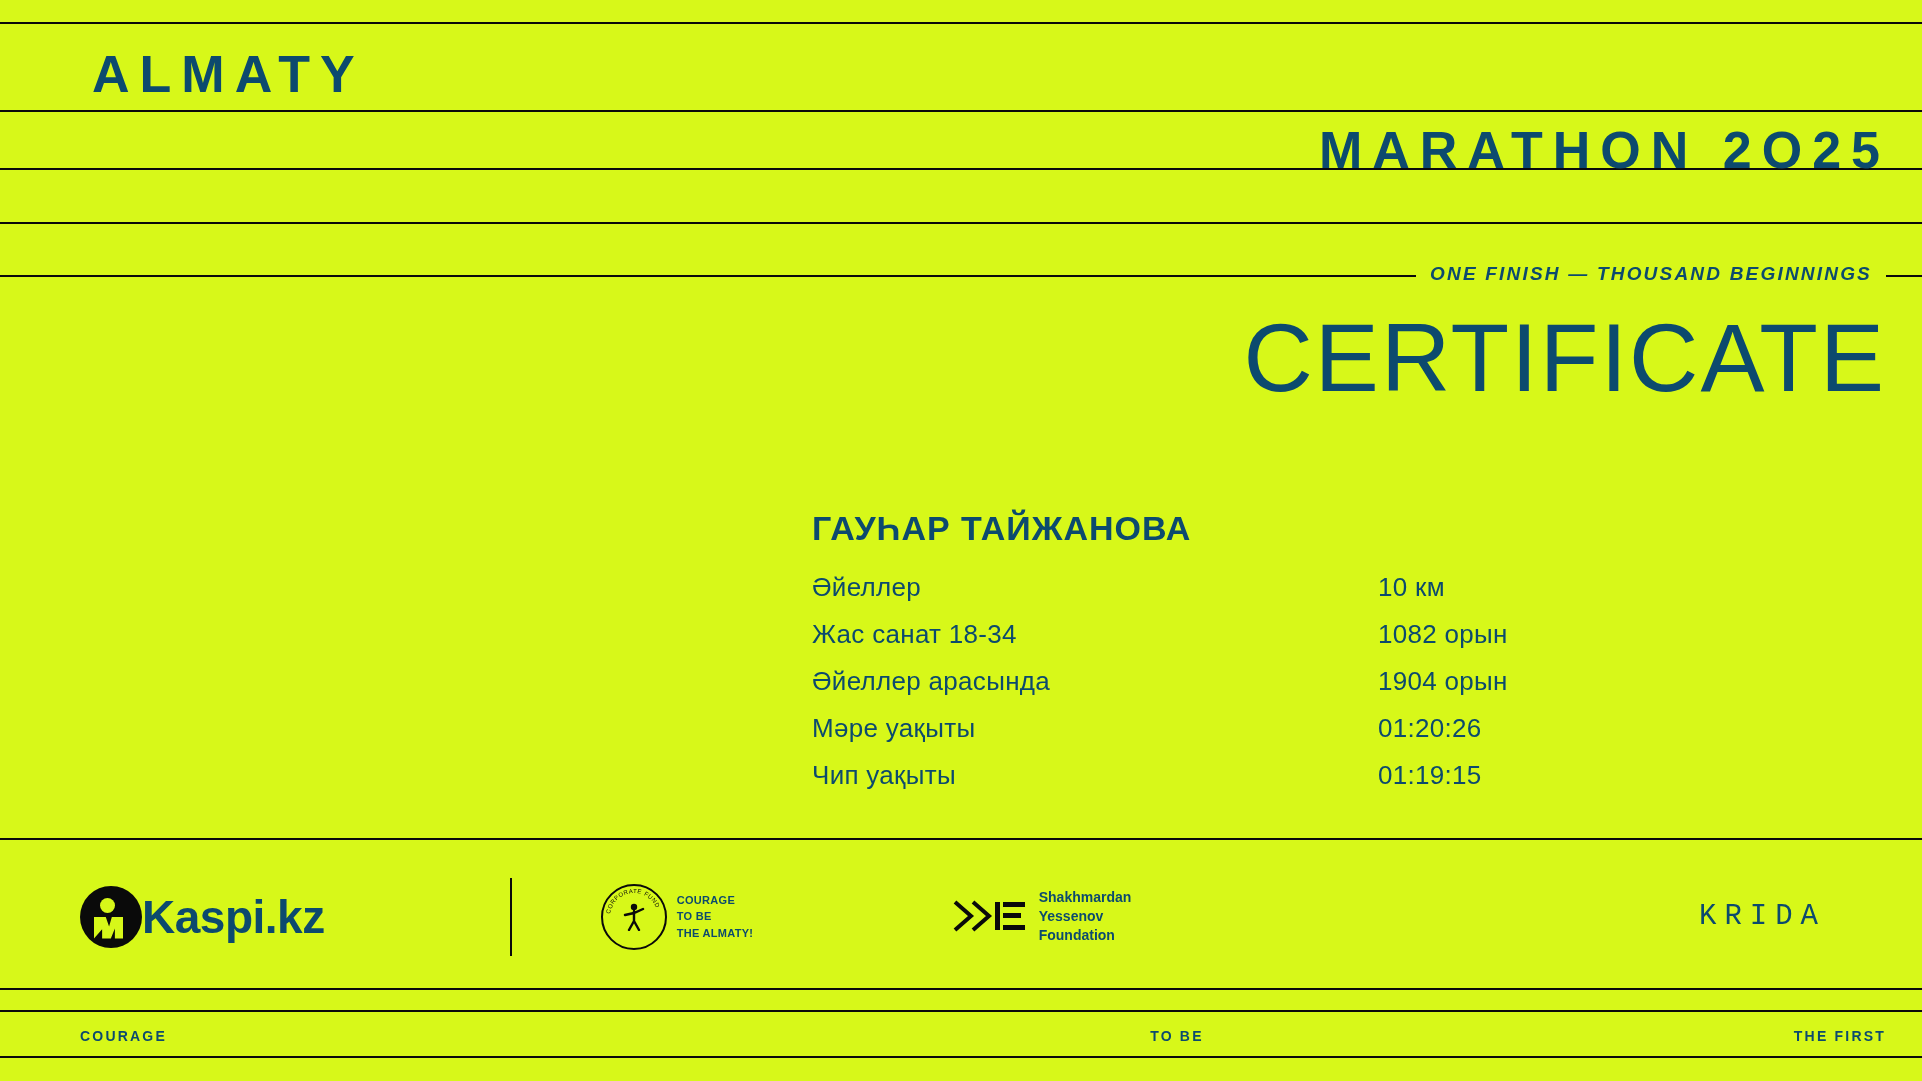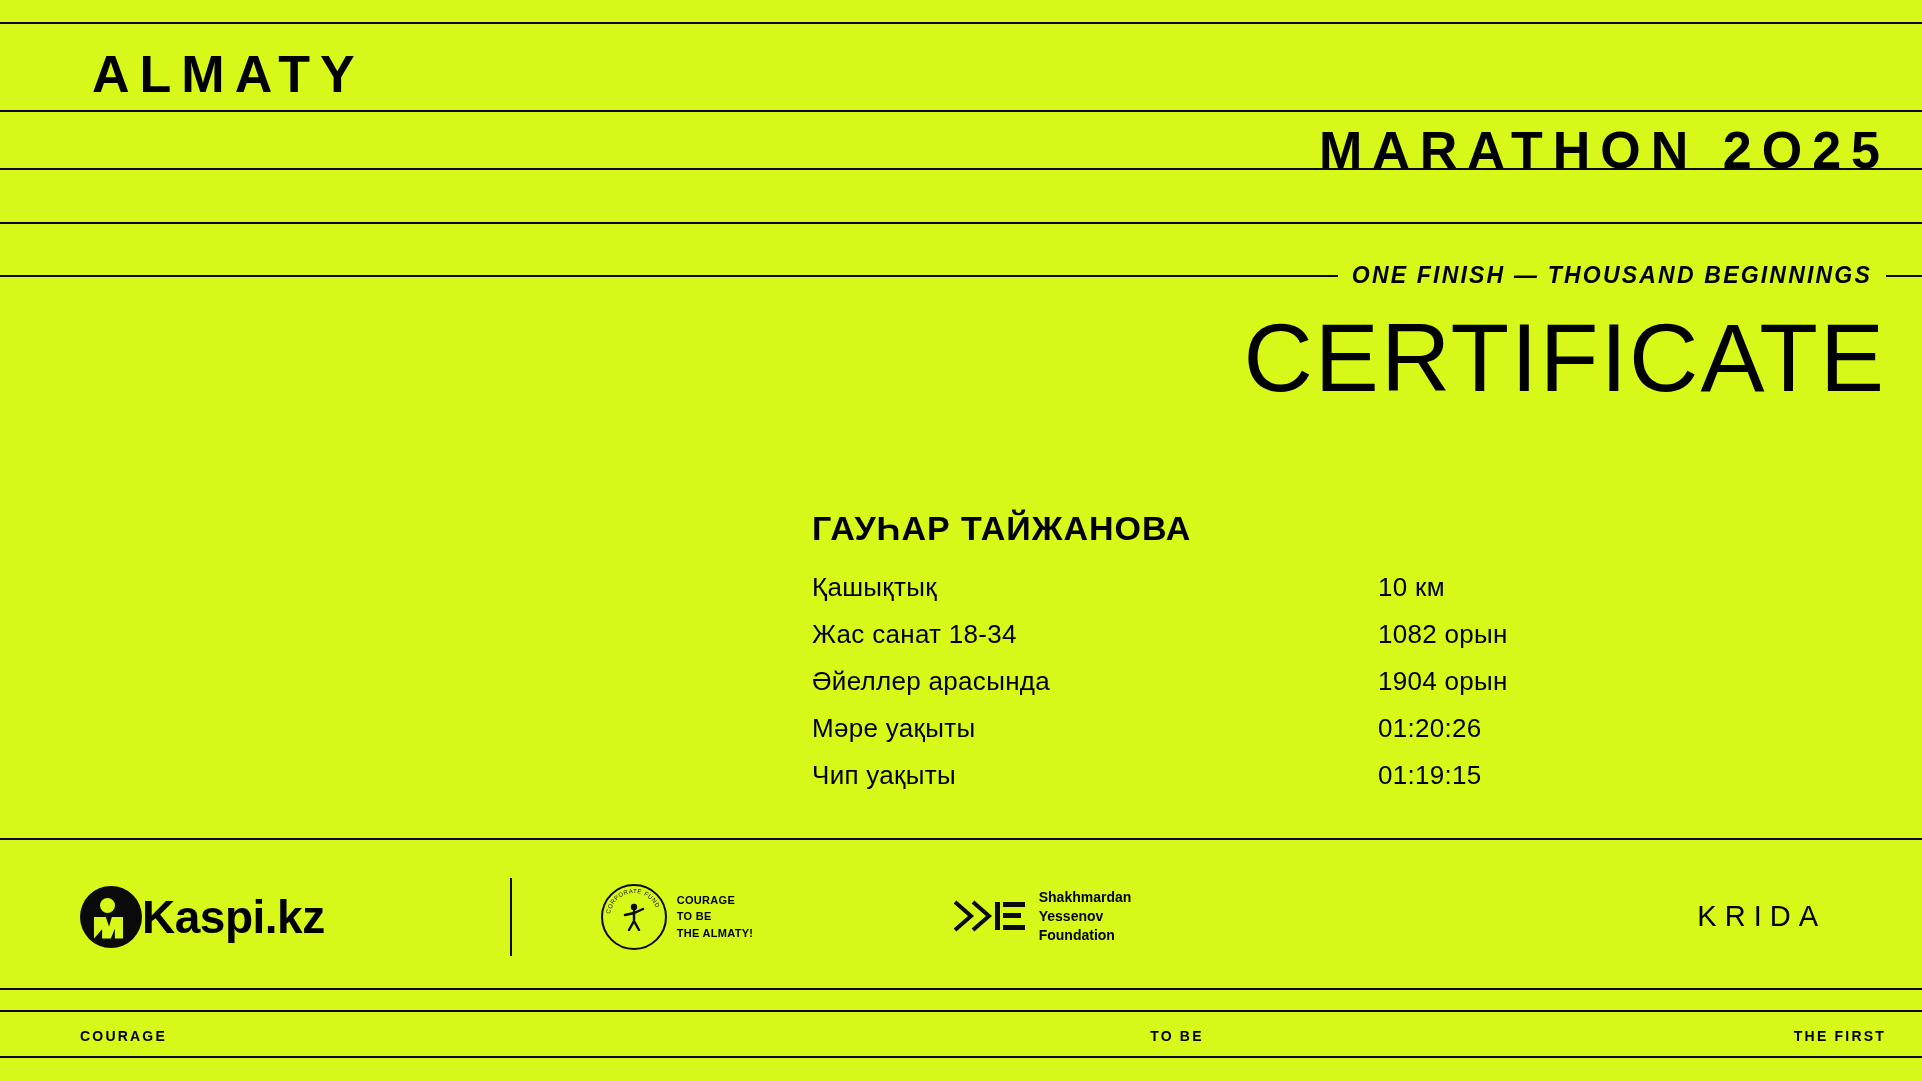--- a/index.html
+++ b/index.html
@@ -9,21 +9,21 @@
   }
   body {
     font-family: "Liberation Sans", sans-serif;
   }
   .certificate {
     position: relative;
     width: 1922px;
     height: 1081px;
     background: #d7f819;
     overflow: hidden;
-    color: #000000;
+    color: #0c4a6e;
   }
 
   
   .rule {
     position: absolute;
     left: 0;
     width: 1922px;
     height: 2px;
     background: #0a0a0a;
   }
@@ -57,21 +57,21 @@
     font-weight: 700;
     letter-spacing: 2.2px;
     line-height: 1;
     background: #d7f819;
     padding: 0 14px;
   }
   .slogan-en {
     position: absolute;
     right: 36px;
     top: 264px;
-    font-size: 23px;
+    font-size: 19px;
     font-style: italic;
     font-weight: 700;
     letter-spacing: 2.2px;
     line-height: 1;
     background: #d7f819;
     padding: 0 14px;
     text-align: center;
   }
 
   
@@ -140,21 +140,21 @@
   .sp-kaspi { width: 430px; padding-left: 80px; justify-content: flex-start; }
   .sp-divider {
     width: 2px;
     height: 78px;
     background: #0a0a0a;
     margin: 0 0 0 0;
   }
   .sp-asu { width: 270px; }
   .sp-courage { width: 330px; }
   .sp-shakh { width: 400px; }
-  .sp-krida { flex: 1; justify-content: flex-end; padding-right: 96px; }
+  .sp-krida { flex: 1; justify-content: flex-end; padding-right: 96px; font-family: Liberation Mono, monospace; }
 
   .kaspi-logo { display: flex; align-items: center; }
   .kaspi-mark {
     width: 62px; height: 62px;
     border-radius: 50%;
     background: #0a0a0a;
     position: relative;
   }
   .kaspi-mark::before {
     content: "";
@@ -262,21 +262,21 @@
   <div class="hdr-almaty">ALMATY</div>
   <div class="hdr-marathon">MARATHON 2O25</div>
   <div class="slogan-en">ONE FINISH — THOUSAND BEGINNINGS</div>
 
   <div class="title">CERTIFICATE</div>
 
   <div class="participant">ГАУҺАР ТАЙЖАНОВА</div>
 
   <div class="results">
     <div class="result-row">
-      <div class="result-label">Қашықтық</div>
+      <div class="result-label">Әйеллер</div>
       <div class="result-value">10 км</div>
     </div>
     <div class="result-row">
       <div class="result-label">Жас санат 18-34</div>
       <div class="result-value">1082 орын</div>
     </div>
     <div class="result-row">
       <div class="result-label">Әйеллер арасында</div>
       <div class="result-value">1904 орын</div>
     </div>

